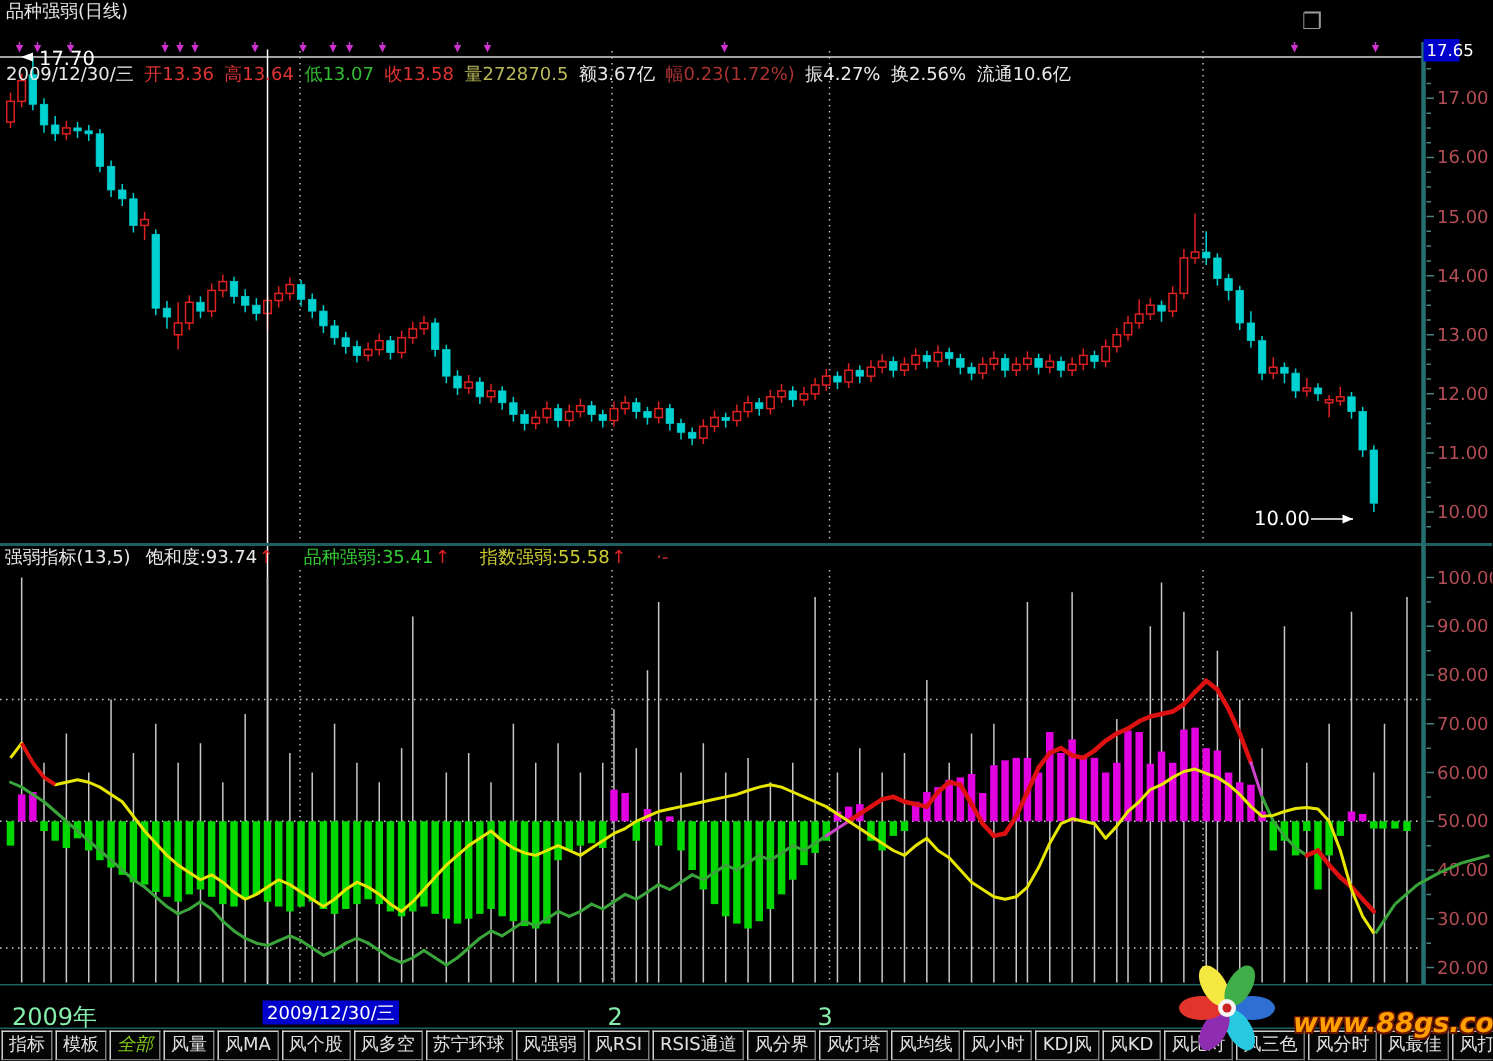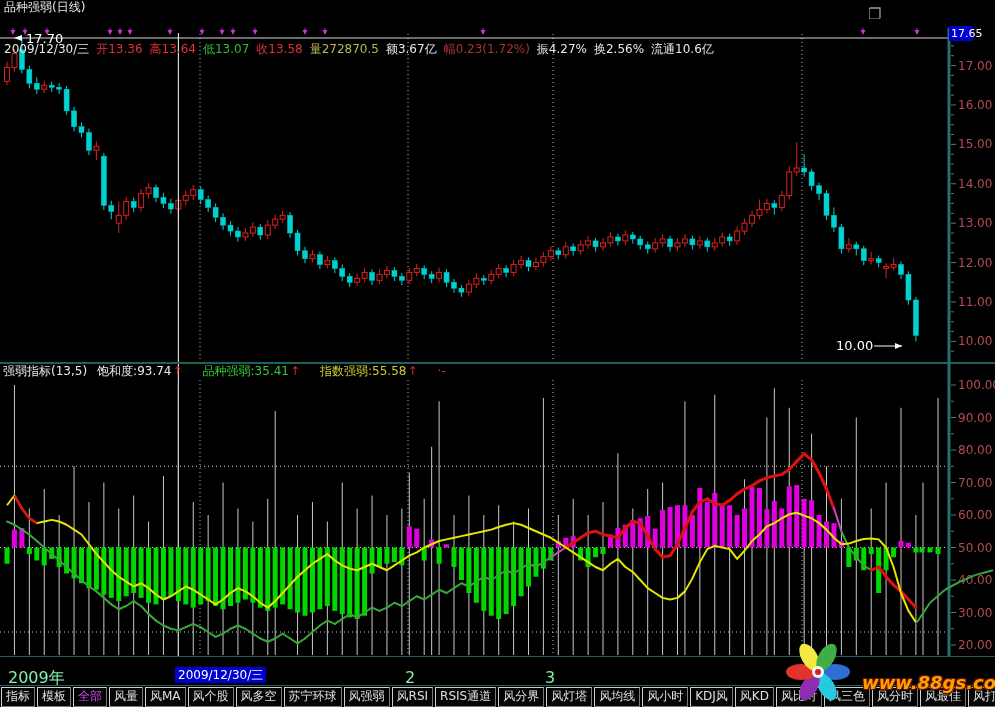--- a/index.html
+++ b/index.html
@@ -34,21 +34,21 @@
   #period-label { position:absolute; top:12px; left:1002px; font-size:10px; color:#737373; }
   #toolbar {
     position:absolute; left:0; top:686px; width:909px; height:21px;
     display:flex; gap:2px; padding:1px 0 0 1px; background:#000;
   }
   .tb-btn {
     border:1px solid #7a7a7a; border-top-color:#cfcfcf; border-left-color:#cfcfcf;
     color:#e0e0e0; background:#050505; font-size:12px; line-height:16px;
     padding:0 4px; white-space:nowrap; cursor:pointer;
   }
-  .tb-btn.active { color:#d946ef; }
+  .tb-btn.active { color:#84cc16;font-style:italic; }
   #watermark { position:absolute; left:770px; top:638px; width:225px; height:69px; pointer-events:none; }
   #wm-name {
     position:absolute; left:100px; top:8px; font-size:20px; font-weight:bold; color:#ffa000;
     white-space:nowrap; letter-spacing:1px;
     text-shadow:1px 1px 0 #7a1010, -1px -1px 0 #7a1010, 1px -1px 0 #7a1010, -1px 1px 0 #7a1010;
   }
   #wm-url {
     position:absolute; left:92px; top:34px; font-size:18px; font-weight:bold; font-style:italic; color:#ff9f00;
     white-space:nowrap;
     text-shadow:1px 1px 0 #6a1500, -1px -1px 0 #6a1500, 1px -1px 0 #6a1500, -1px 1px 0 #6a1500;

